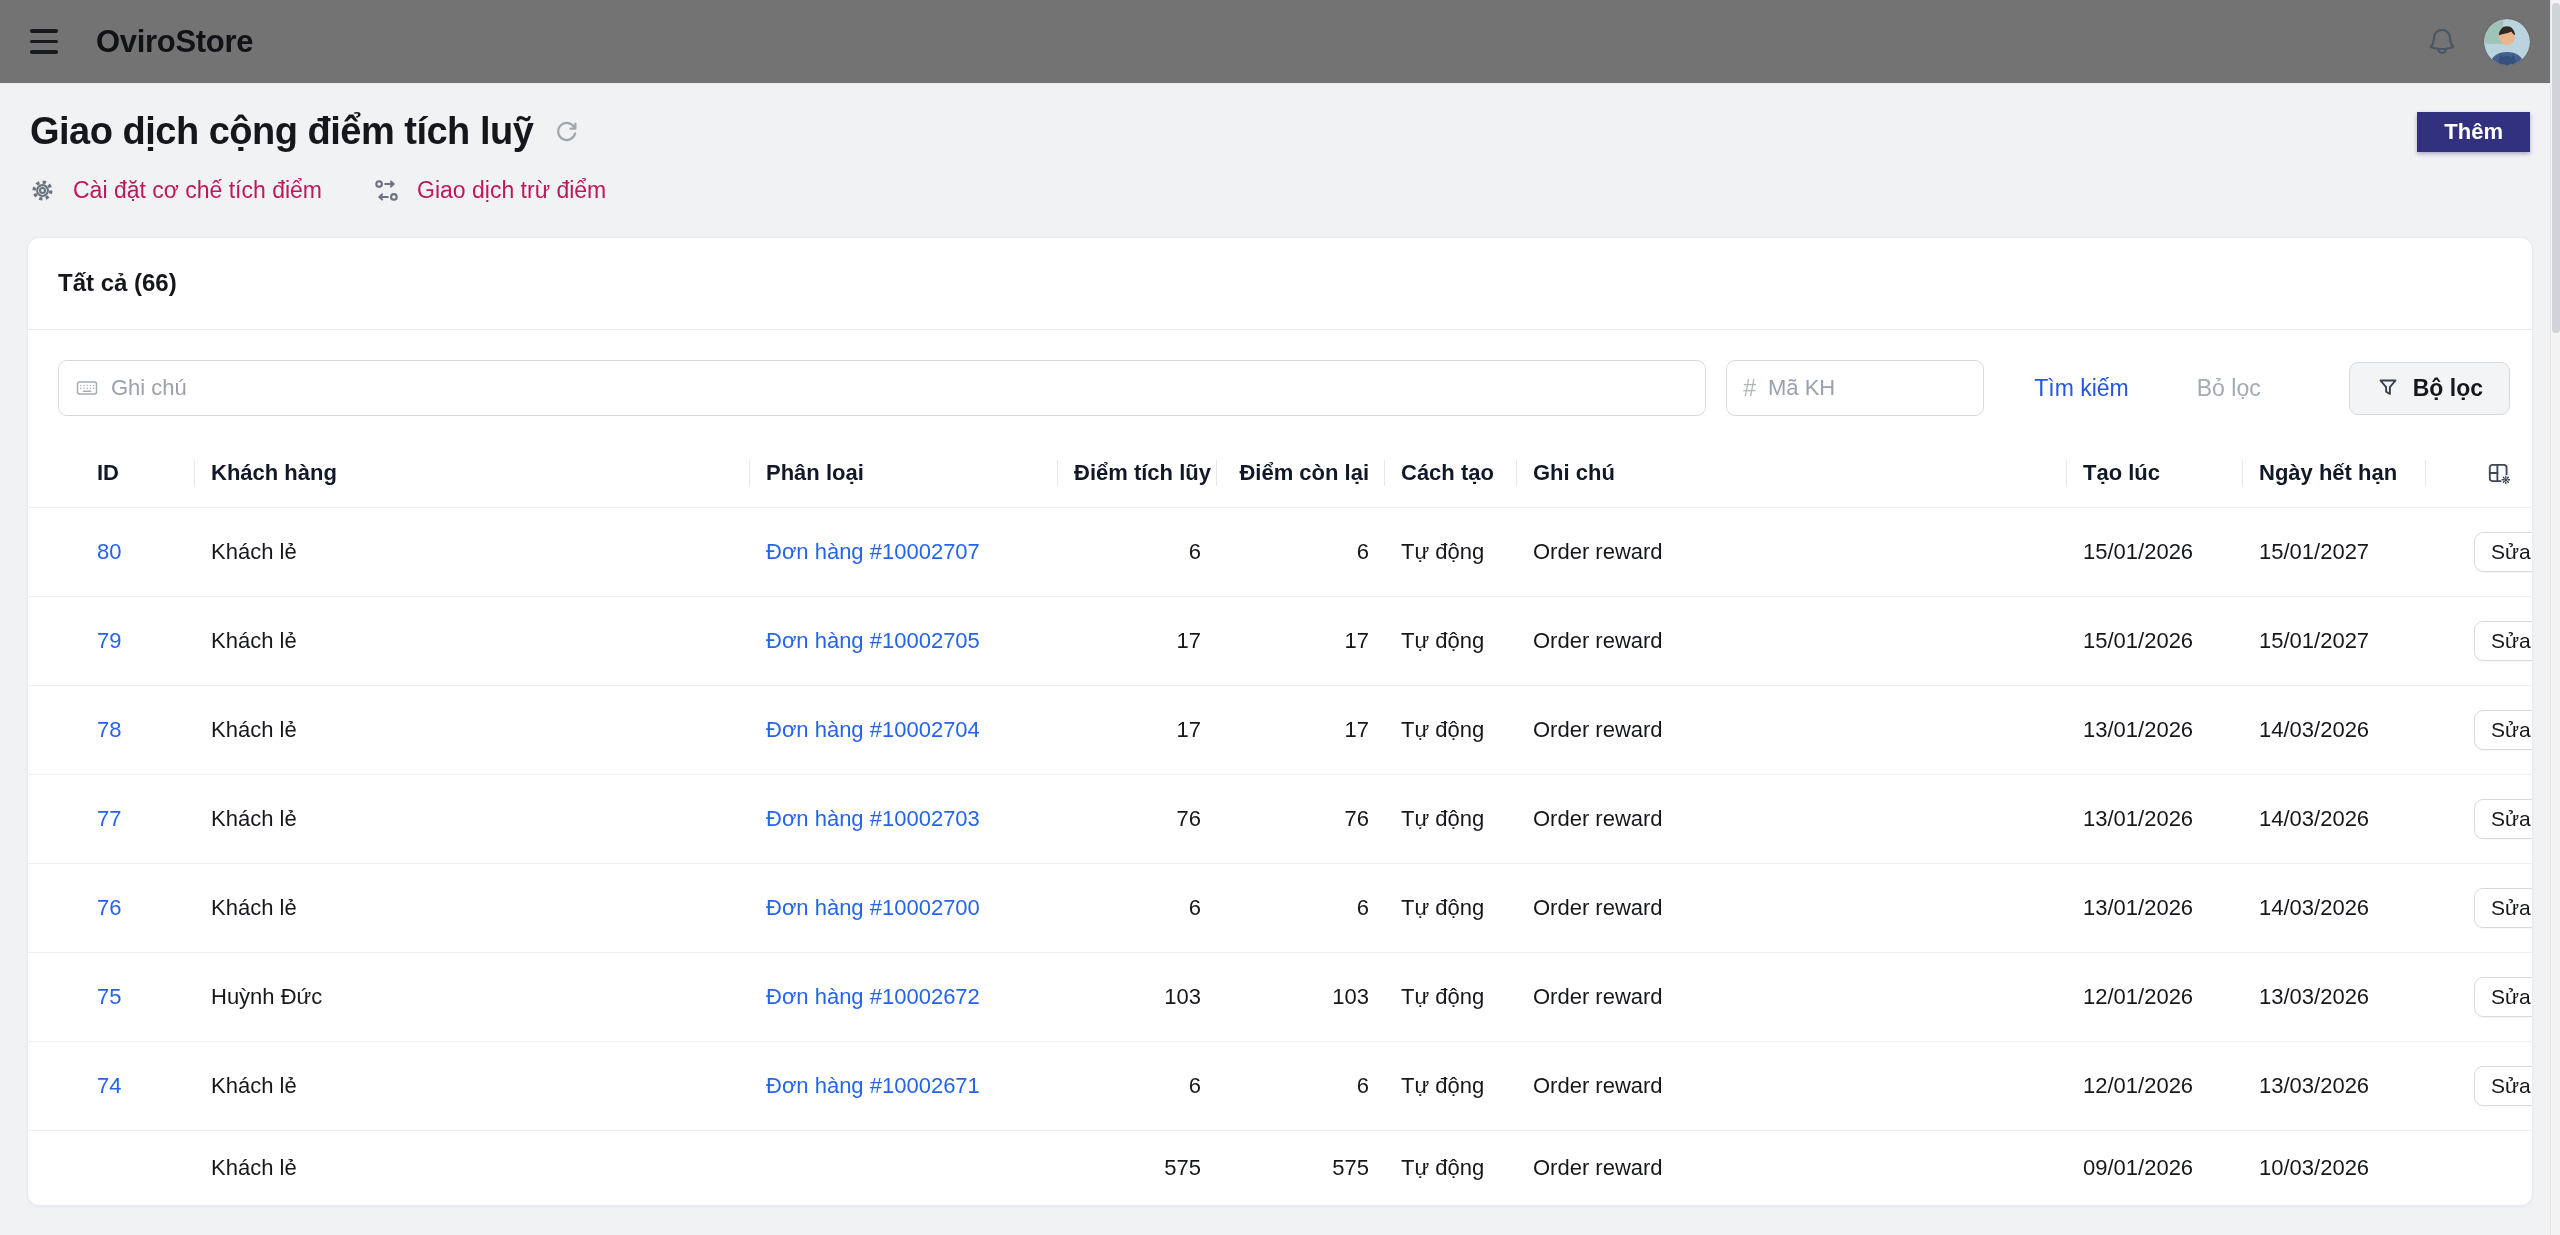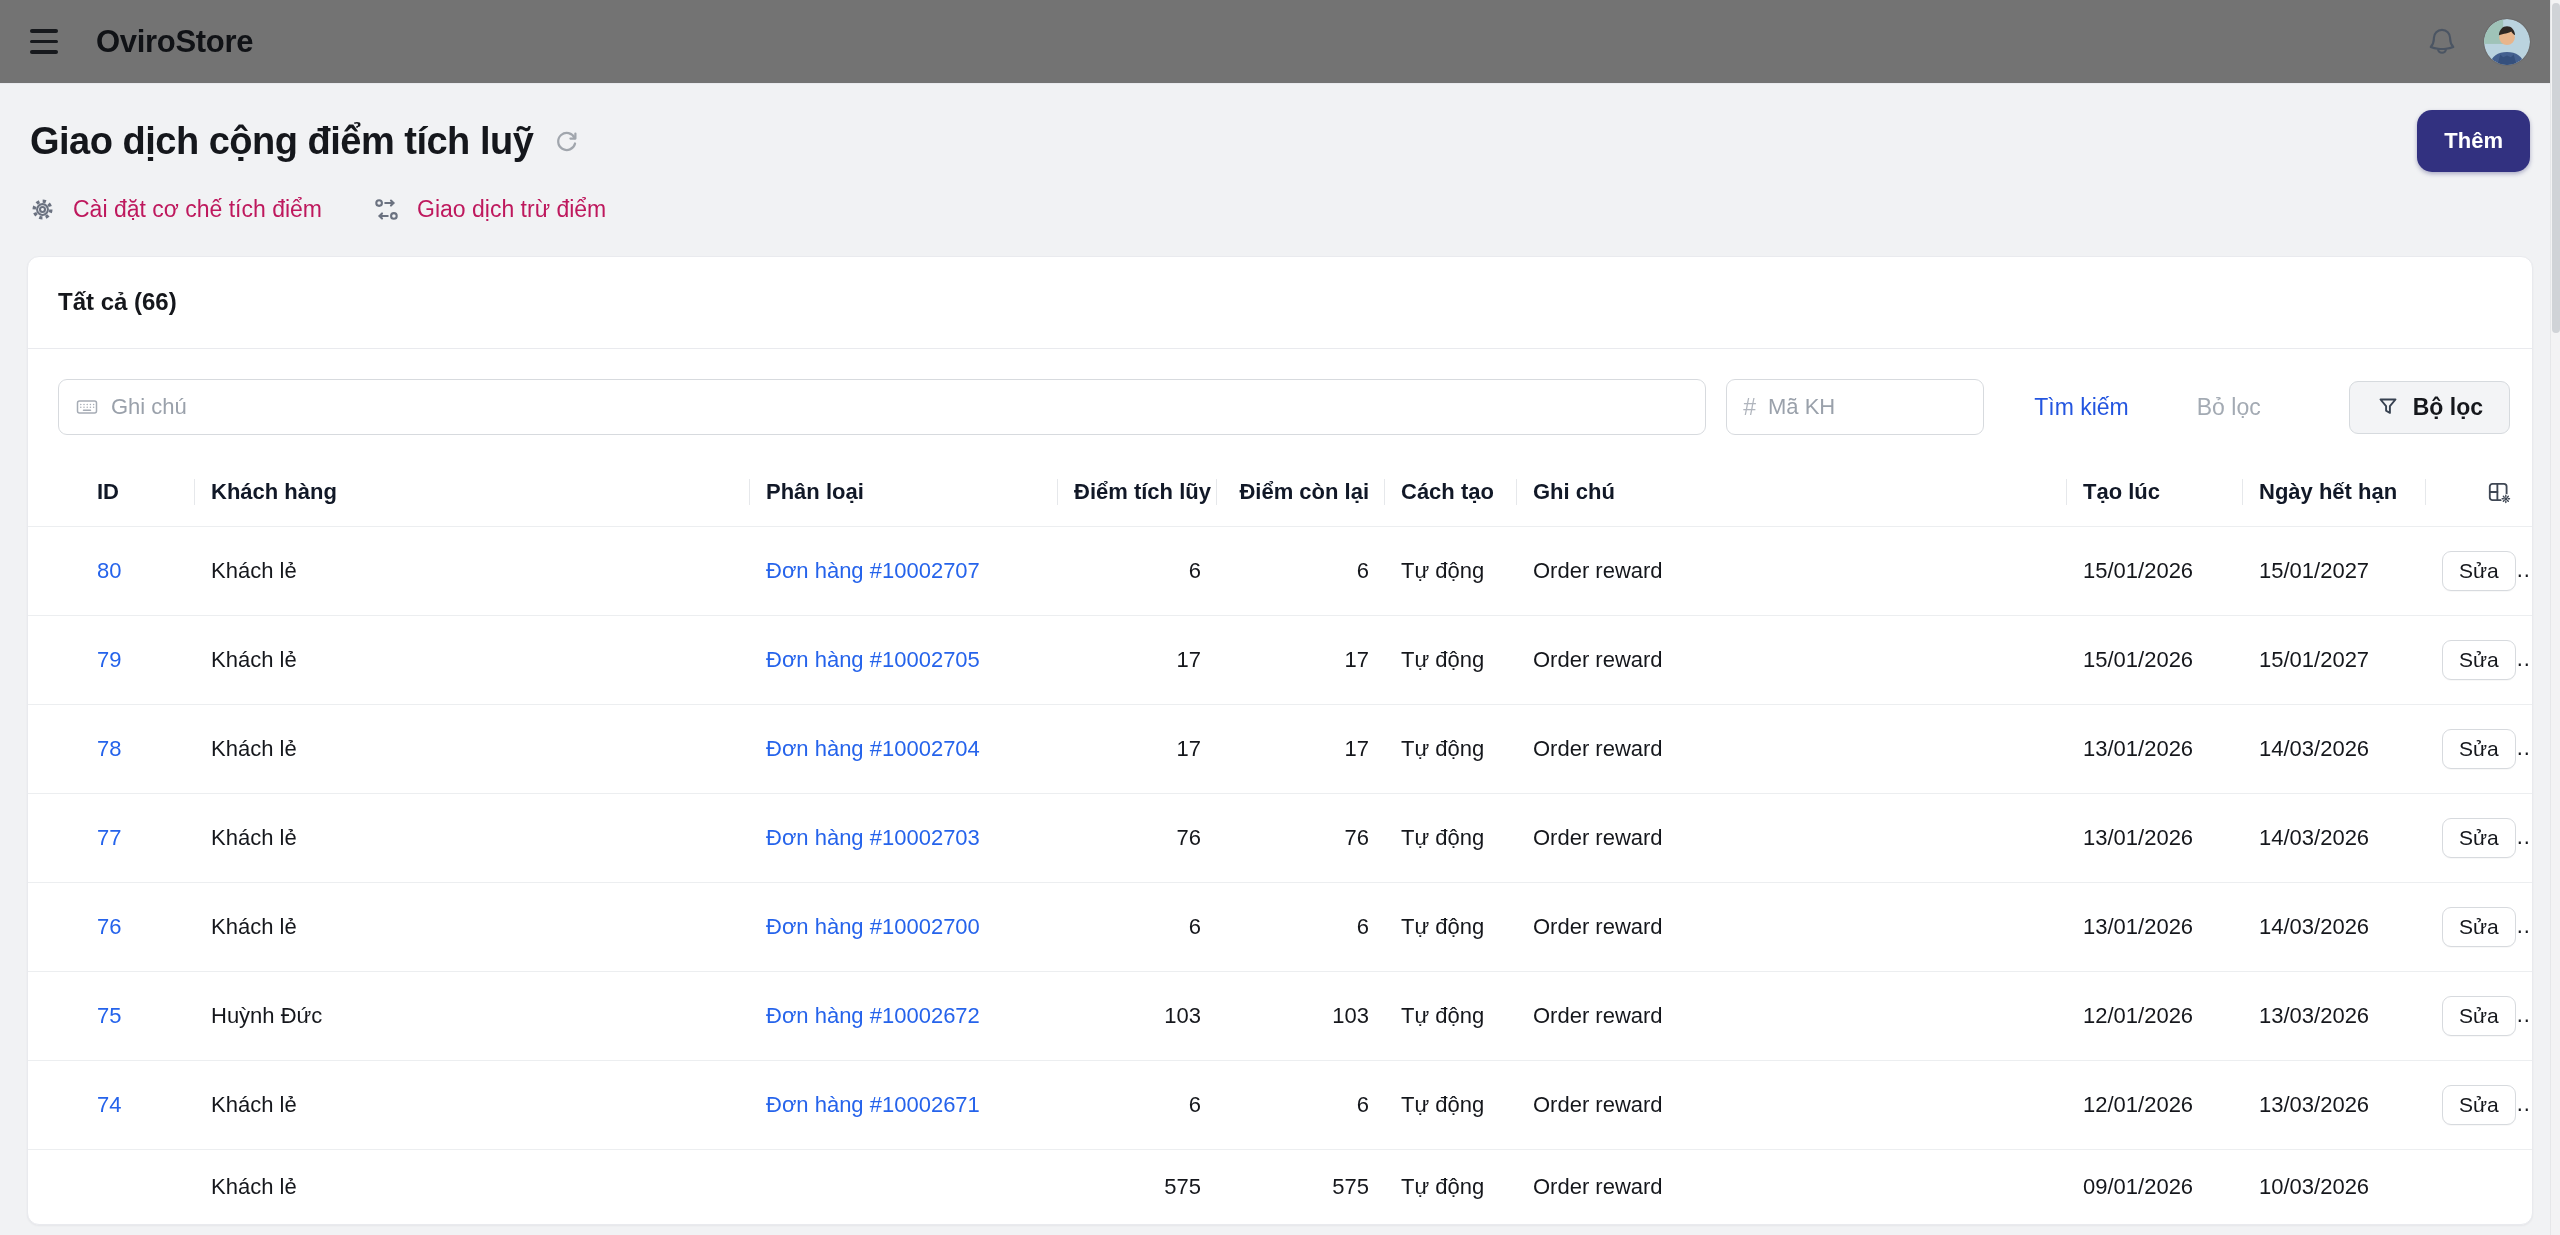--- a/index.html
+++ b/index.html
@@ -33,21 +33,21 @@
   .iconbtn { background:none; border:none; display:flex; align-items:center; }
   .avatar { width:46px; height:46px; border-radius:50%; overflow:hidden; cursor:pointer;
     box-shadow:0 0 0 1px rgba(0,0,0,.06); }
 
   
   .page-head { padding:26px 30px 0 30px; }
   .title-row { display:flex; align-items:center; gap:20px; }
   h1.page-title { font-size:38px; font-weight:700; letter-spacing:-0.5px; color:#15171c; }
   .refresh-btn { background:none; border:none; display:flex; margin-top:4px; }
   .btn-primary { margin-left:auto; background:#323180; color:#ffffff; border:none;
-    border-radius:15px; height:62px; padding:0 27px; font-size:22px; font-weight:600;
+    border-radius:0; height:40px; padding:0 27px; font-size:22px; font-weight:600;
     box-shadow:0 2px 4px rgba(40,40,110,.35); }
   .links-row { display:flex; align-items:center; gap:52px; margin-top:24px; }
   .head-link { display:flex; align-items:center; gap:18px; color:#be185d;
     font-size:23px; font-weight:500; }
 
   
   .card { margin:33px 27px 0 27px; background:#ffffff; border:1px solid #e9eaee;
     border-radius:12px; box-shadow:0 1px 2px rgba(16,24,40,.05); overflow:hidden; }
   .card-tabs { padding:31px 30px 32px 30px; border-bottom:1px solid #e9eaee; }
   .tab { font-size:24px; font-weight:700; color:#15171c; cursor:pointer; }
@@ -76,21 +76,21 @@
     transform:translateY(-50%); width:1px; height:26px; background:#e6e8eb; }
   tbody td { font-size:22px; color:#15171c; padding:24px 16px; white-space:nowrap;
     overflow:hidden; text-overflow:ellipsis; }
   tbody tr { border-top:1px solid #eceef0; }
   .c-id { padding-left:69px !important; }
   .num { text-align:right; }
   th.num { text-align:right; }
   .c-action { text-align:right; padding-right:22px !important; }
   a.cell-link { color:#2563eb; }
   .edit-btn { background:#fff; border:1px solid #d7dade; border-radius:9px;
-    font-size:21px; color:#15171c; padding:7px 16px; box-shadow:0 1px 1px rgba(0,0,0,.03); }
+    font-size:21px; color:#15171c; padding:7px 16px; box-shadow:0 1px 1px rgba(0,0,0,.03);margin-left:32px; }
   .colset-btn { background:none; border:none; display:inline-flex; vertical-align:middle; }
 
   svg.icon { flex-shrink:0; }
 </style>
 </head>
 <body>
 
 <div class="scrollbar">
   <div class="thumb"></div>
 </div>

